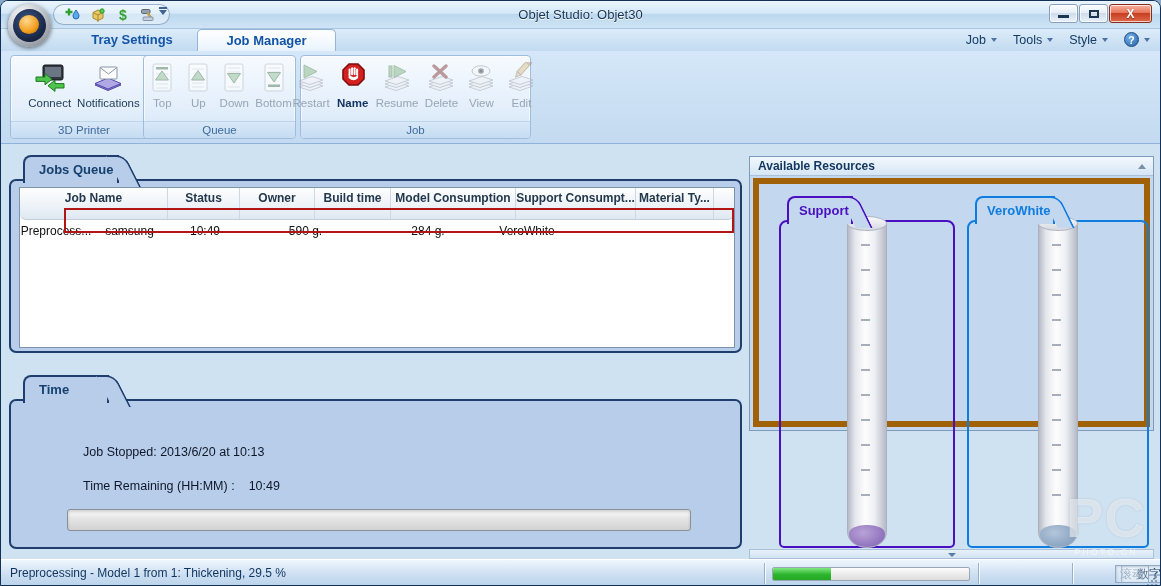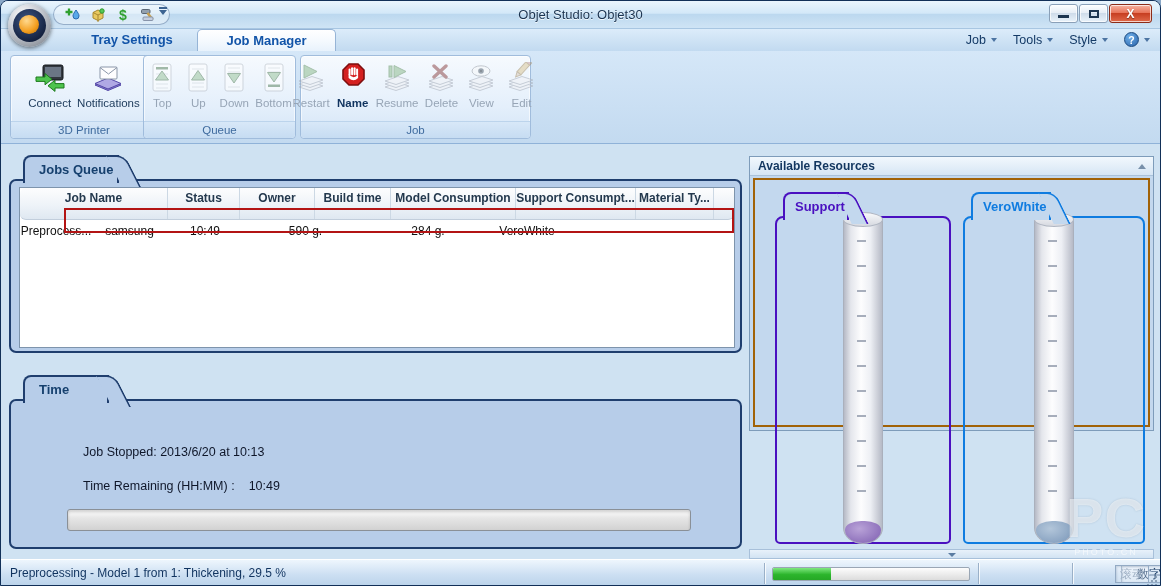--- a/index.html
+++ b/index.html
@@ -110,21 +110,21 @@
   .tprog-fill { height:100%; background:linear-gradient(#9be89b,#38c038); }
 
   
   .respanel { position:absolute; left:748px; top:12px; width:405px; height:275px; background:#c3d8ee;
               border:1px solid #7e9cba; }
   .reshead { position:absolute; top:0; left:0; right:0; height:19px;
              background:linear-gradient(#f2f8fd,#d6e6f5); border-bottom:1px solid #aac2da;
              font-size:12px; font-weight:bold; color:#12365f; line-height:18px; padding-left:8px; }
   .res-collapse { position:absolute; right:7px; top:7px; width:0; height:0; cursor:pointer;
                   border-left:4px solid transparent; border-right:4px solid transparent; border-bottom:5px solid #7890aa; }
-  .resbody { position:absolute; left:3px; right:3px; top:21px; bottom:3px; border:2px solid #a16207; background:#c3d8ee; }
+  .resbody { position:absolute; left:3px; right:3px; top:21px; bottom:3px; border:6px solid #a16207; background:#c3d8ee; }
 
   .resbox { position:absolute; top:36px; height:328px; border:2px solid; border-radius:8px 8px 5px 5px; }
   .resbox .rtab { position:absolute; top:-26px; left:6px; height:28px; padding:0 2px 2px 10px; min-width:62px;
                   background:#c3d8ee; border:2px solid; border-bottom:none; border-top-left-radius:8px;
                   display:flex; align-items:center; z-index:3; }
   .resbox .rtab::after { content:""; position:absolute; top:-2px; right:-14px; width:15px; height:30px;
                   background:#c3d8ee; border-top:2px solid; border-right:2px solid; border-color:inherit;
                   border-top-right-radius:9px; transform:skewX(26deg); }
   .rtab-label { font-size:13px; font-weight:bold; position:relative; z-index:2; }
   .res-support { left:20px; width:176px; border-color:#4a10c0; }

